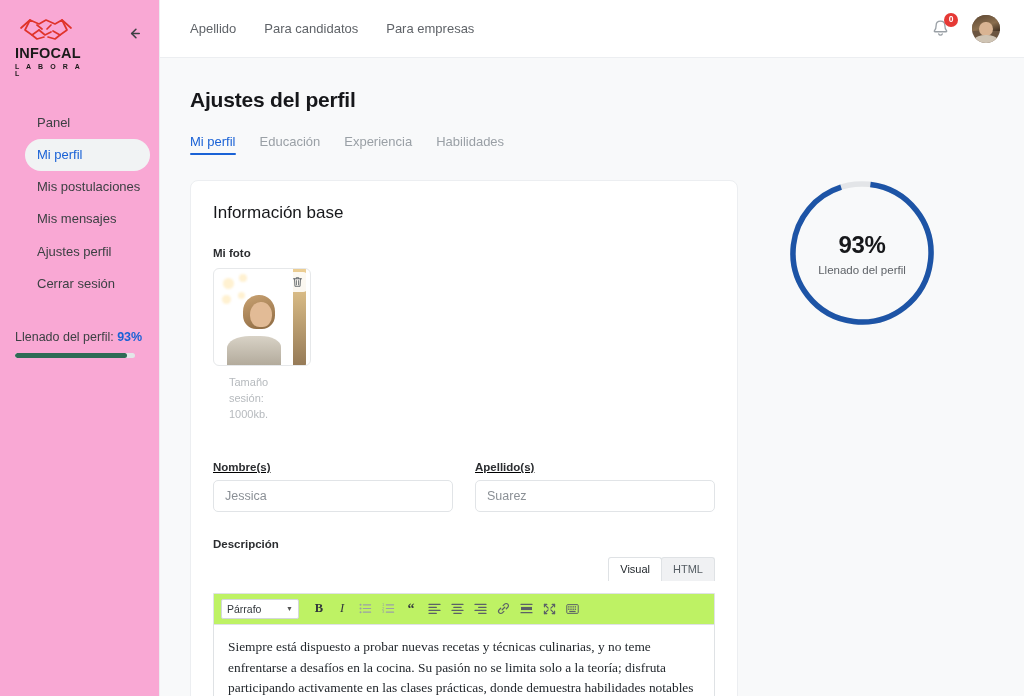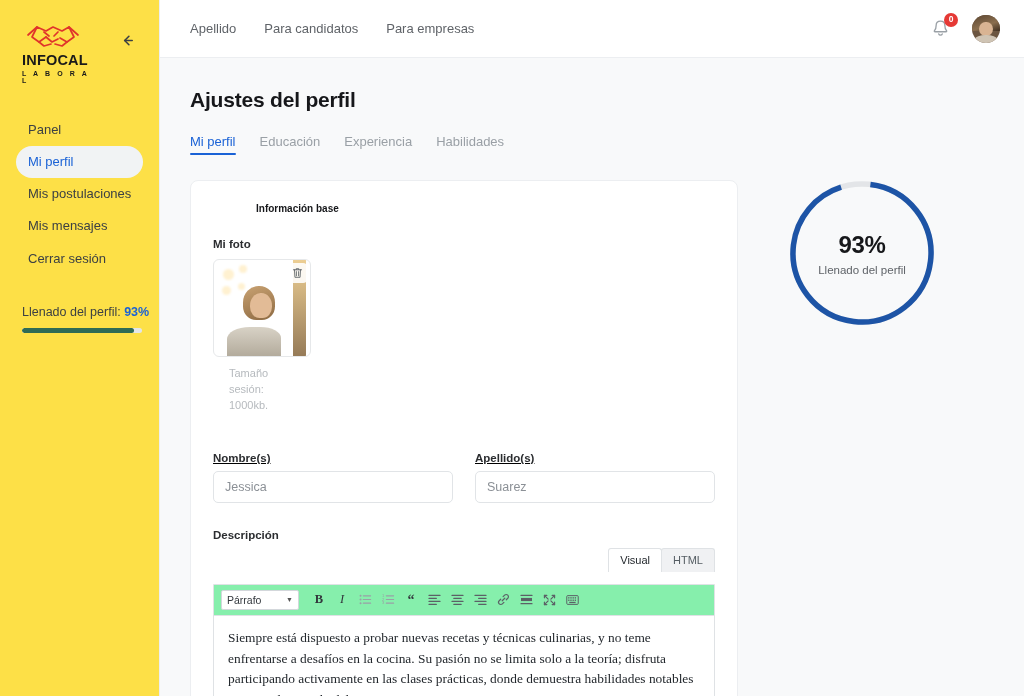--- a/index.html
+++ b/index.html
@@ -7,43 +7,43 @@
     width: 1024px; height: 696px;
     font-family: "Liberation Sans", sans-serif;
     background: #ffffff;
     overflow: hidden;
   }
   .app { display: flex; width: 1024px; height: 696px; }
 
   
   .sidebar {
     width: 160px; min-width: 160px; height: 696px;
-    background: #fde047;
+    background: #f9a8d4;
     border-right: 1px solid #eceef1;
     position: relative;
-    padding: 8px;
+    padding: 1px;
   }
   .sb-top { display: flex; align-items: flex-start; padding: 12px 14px 0 14px; }
   .logo-wrap { width: 78px; }
   .logo-mark { width: 62px; height: 30px; display:block; }
   .logo-name {
     font-size: 14.5px; font-weight: 700; letter-spacing: 0.2px;
     color: #1a1a1a; line-height: 1; margin-top: 3px;
   }
   .logo-sub {
     font-size: 7px; font-weight: 700; letter-spacing: 2.6px;
     color: #1a1a1a; line-height: 1; margin-top: 2px;
   }
   .collapse-btn {
     margin-left: auto; margin-top: 10px;
     width: 20px; height: 20px; display:flex; align-items:center; justify-content:center;
     cursor: pointer; color: #3c4043;
   }
 
-  .nav { margin-top: 30px; padding: 0 8px; }
+  .nav { margin-top: 30px; padding: 0 8px; margin-left: 16px; }
   .nav-item {
     display: block;
     font-size: 13px;
     color: #3c4043;
     padding: 9px 12px;
     border-radius: 18px;
     cursor: pointer;
     white-space: nowrap;
     line-height: 1.1;
   }
@@ -114,21 +114,21 @@
 
   
   .card {
     width: 548px; min-width: 548px;
     background: #ffffff;
     border: 1px solid #eceef1;
     border-radius: 8px;
     padding: 22px;
     min-height: 540px;
   }
-  .card-title { font-size: 10px; font-weight: 700; color: #16171a; margin-left: 43px; }
+  .card-title { font-size: 17px; font-weight: 400; color: #16171a; }
 
   .field-label {
     font-size: 11.5px; font-weight: 700; color: #2b2d30;
     margin-bottom: 7px; display: block;
   }
   .photo-block { margin-top: 24px; }
   .photo-frame {
     margin-top: 9px;
     width: 98px; height: 98px;
     border-radius: 6px;
@@ -204,21 +204,21 @@
     border-radius: 3px 3px 0 0;
   }
   .etab.active { background: #ffffff; color: #23282d; }
   .etab + .etab { margin-left: -1px; }
   .editor {
     border: 1px solid #dfe2e5; border-radius: 0 0 3px 3px;
     background: #fff; overflow: hidden;
   }
   .editor-toolbar {
     display: flex; align-items: center; gap: 3px;
-    background: #86efac; border-bottom: 1px solid #dfe2e5;
+    background: #bef264; border-bottom: 1px solid #dfe2e5;
     padding: 5px 7px;
   }
   .para-select {
     width: 78px; height: 20px; background: #fff;
     border: 1px solid #d3d7db; border-radius: 2px;
     font-size: 10.5px; color: #32373c;
     display:flex; align-items:center; padding: 0 5px; cursor:pointer;
     position: relative;
   }
   .para-select .caret { margin-left: auto; font-size: 7px; color: #555; }
@@ -278,20 +278,21 @@
           <path d="M5 8 H13" stroke="#3c4043" stroke-width="1.7" stroke-linecap="round"></path>
         </svg>
       </div>
     </div>
 
     <nav class="nav">
       <div class="nav-item">Panel</div>
       <div class="nav-item active">Mi perfil</div>
       <div class="nav-item">Mis postulaciones</div>
       <div class="nav-item">Mis mensajes</div>
+      <div class="nav-item">Ajustes perfil</div>
       <div class="nav-item">Cerrar sesión</div>
     </nav>
 
     <div class="progress-block">
       <div class="progress-label">
         <span>Llenado del perfil:</span>
         <span class="pct">93%</span>
       </div>
       <div class="progress-track">
         <div class="progress-fill" id="sbFill" style="width: 93%;"></div>

